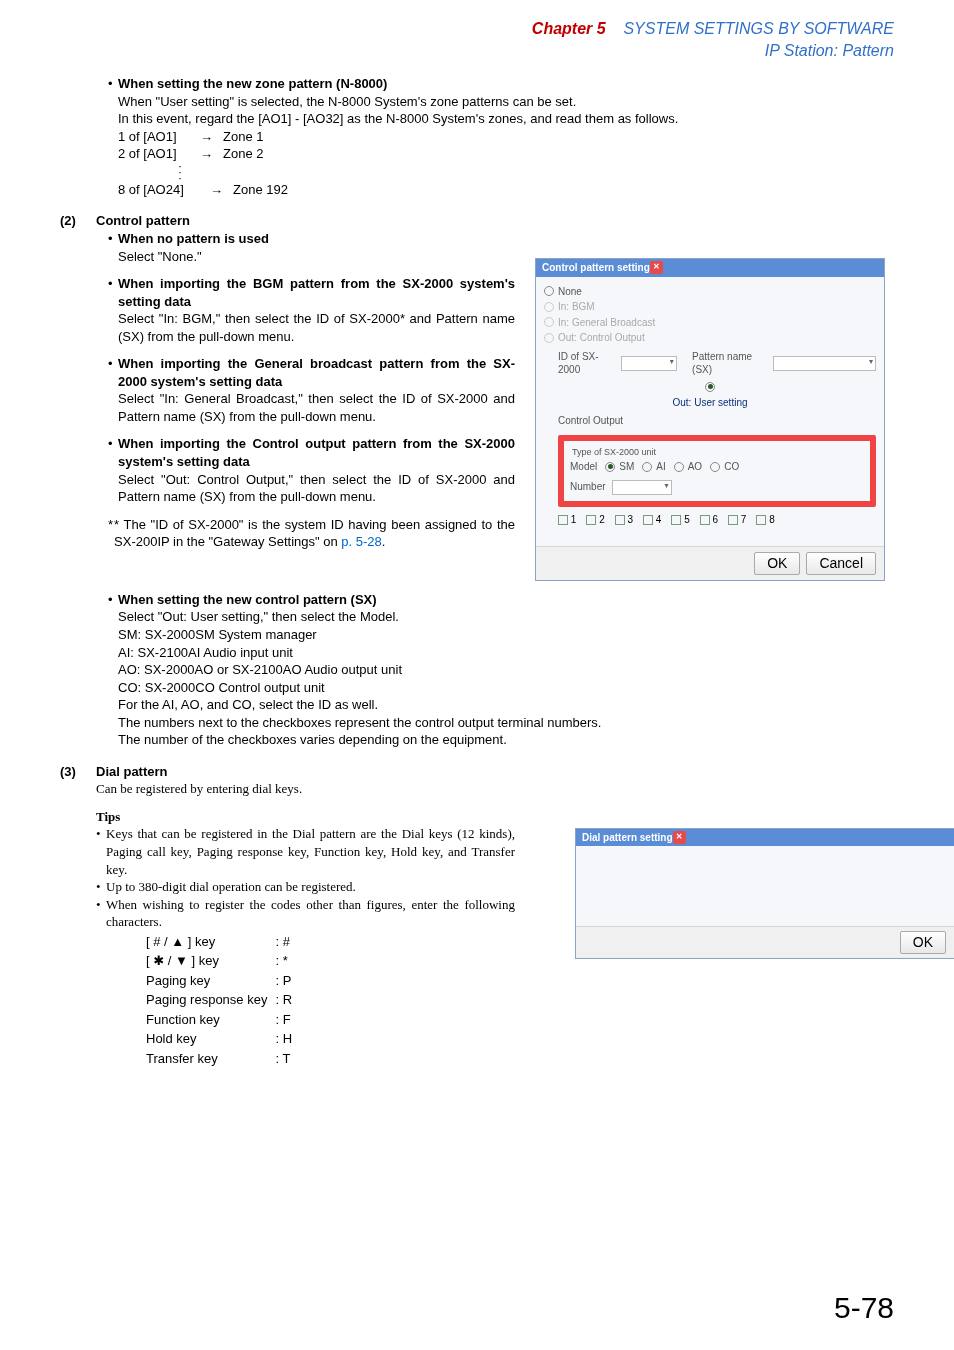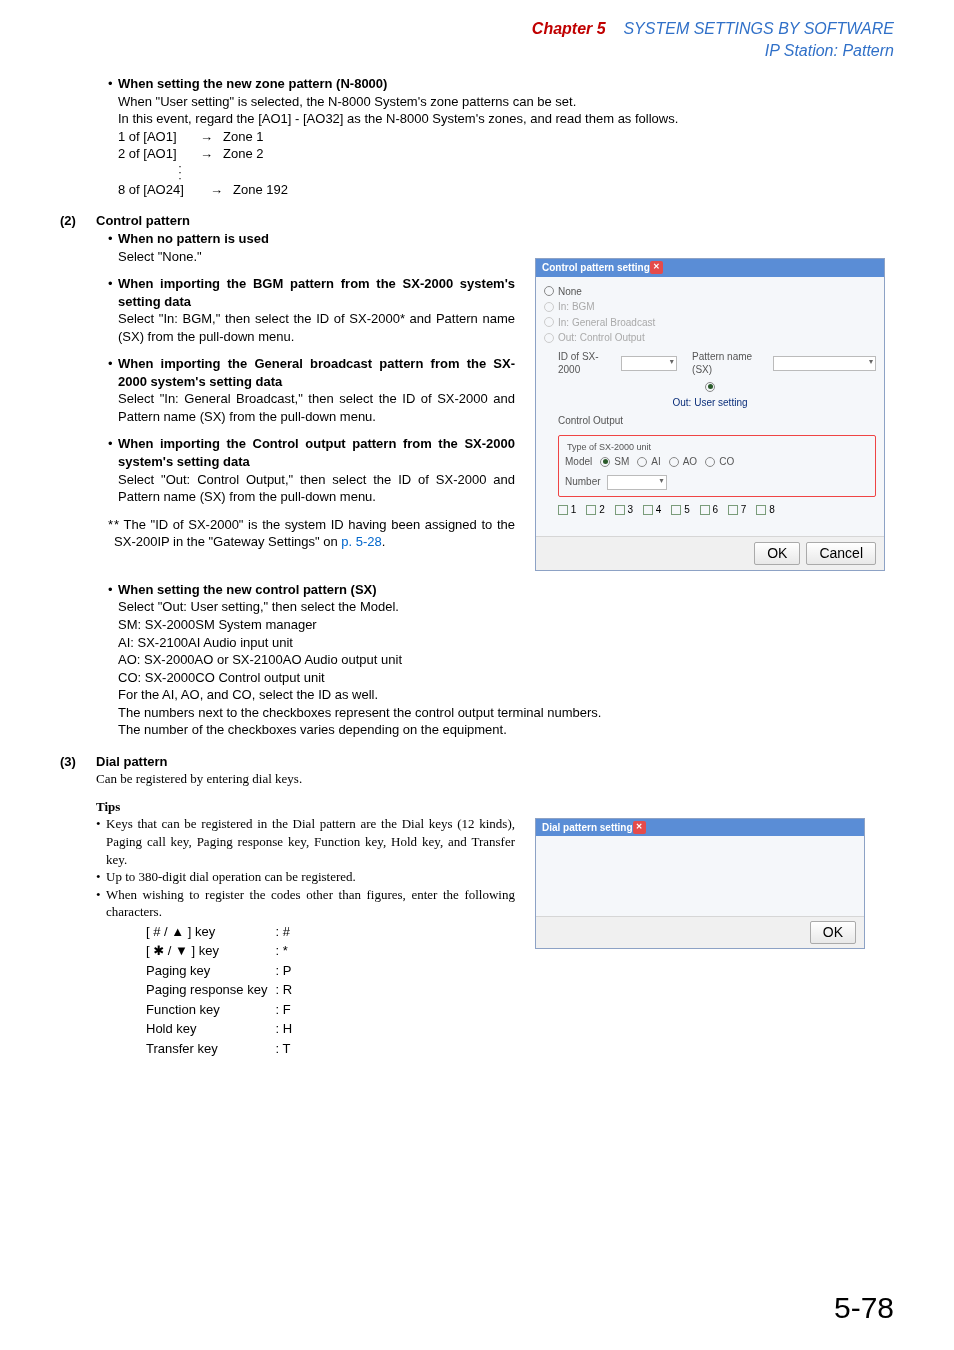--- a/index.html
+++ b/index.html
@@ -87,21 +87,21 @@
     height: 15px;
     vertical-align: middle;
     position: relative;
   }
   .dlg .sel.small { width: 60px; }
   .dlg .sel::after {
     content: "▾"; position: absolute; right: 2px; top: 0; font-size: 8px; color: #666;
   }
   .dlg .lbl { color: #555; }
   .dlg .fieldset {
-    border: 1px solid #ef4444;
+    border: 6px solid #ef4444;
     border-radius: 2px;
     margin: 4px 0 6px 14px;
     padding: 4px 6px 6px 6px;
   }
   .dlg .legend { color: #555; font-size: 9px; margin-top: -10px; background: #f5f7fa; display: inline-block; padding: 0 2px; }
   .dlg .chkrow { display: flex; gap: 10px; margin-top: 4px; flex-wrap: wrap; }
   .dlg .chk { width: 10px; height: 10px; border: 1px solid #7a9c7a; display: inline-block; vertical-align: middle; }
   .dlg .btnbar {
     border-top: 1px solid #d6d6d6;
     background: #f0f0f0;
@@ -110,21 +110,21 @@
     margin-top: 6px;
   }
   .dlg .btn {
     background: linear-gradient(#fff,#e8e8e8);
     border: 1px solid #aaa;
     border-radius: 2px;
     padding: 1px 12px;
     font-size: 14px;
   }
 
-  .dlg2 { width: 330px; }
+  .dlg2 { width: 380px; margin-left: 40px; }
   .dlg2 .body2 {
     height: 80px;
   }
   .dlg2 .btnbar2 {
     background: #f0f0f0;
     border-top: 1px solid #d6d6d6;
     padding: 4px 8px;
     display: flex; justify-content: flex-end;
   }
 

